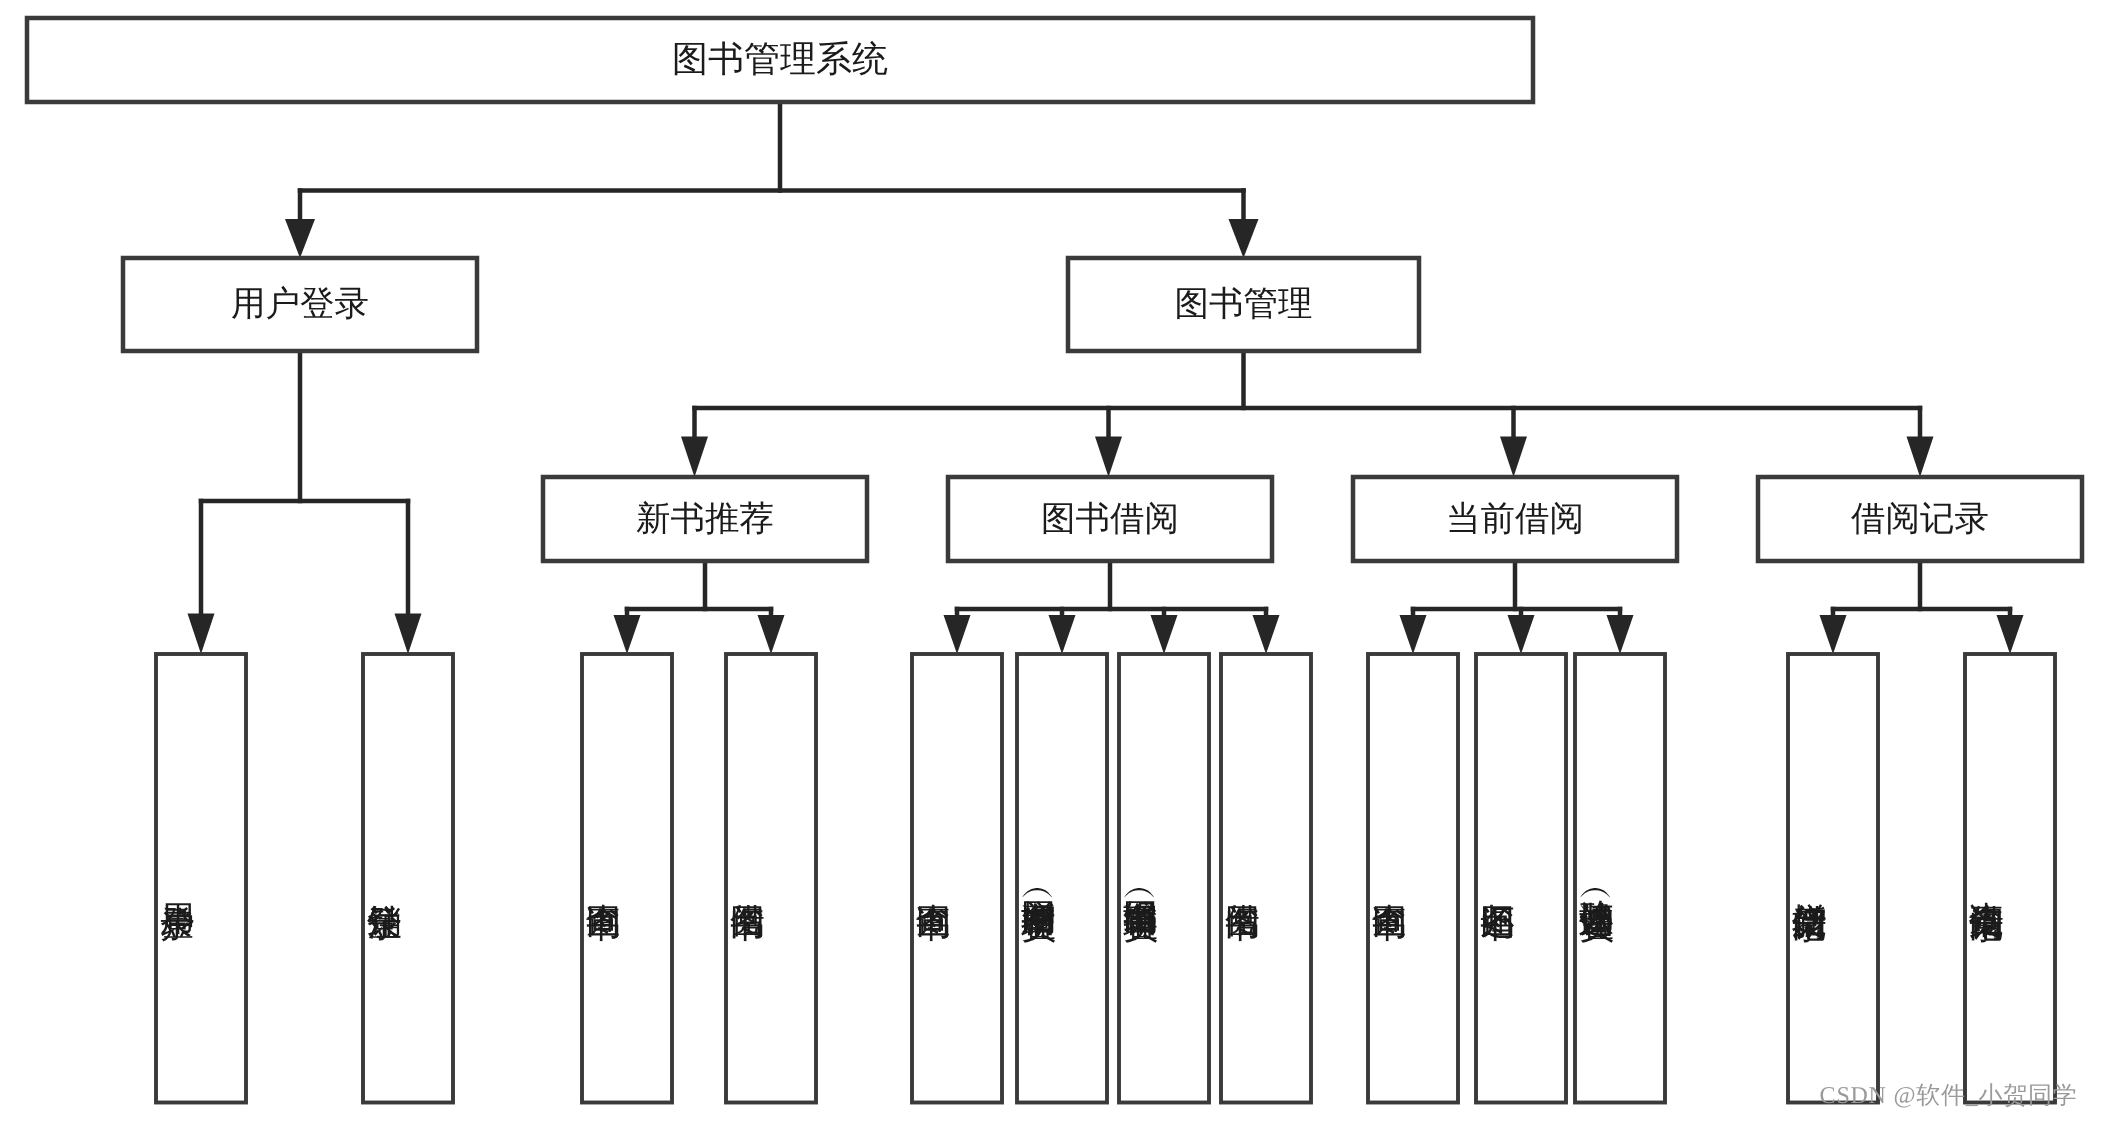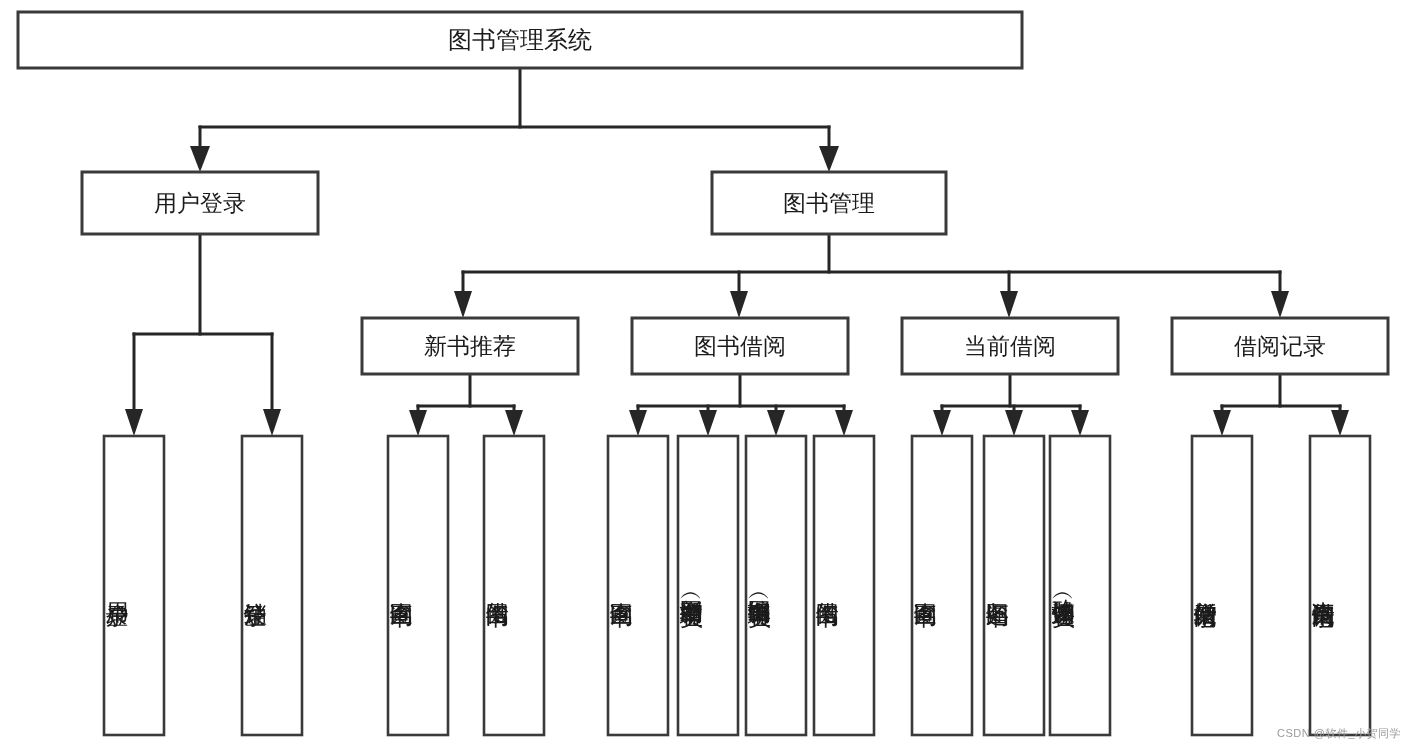--- a/index.html
+++ b/index.html
@@ -70,24 +70,24 @@
     color: #1b1b1b;
     text-align: center;
     writing-mode: vertical-rl;
     text-orientation: upright;
     white-space: nowrap;
     letter-spacing: 1px;
     pointer-events: none;
   }
   .watermark {
     position: absolute;
-    right: 4px;
+    right: 20px;
     bottom: 6px;
-    font-family: Liberation Sans, sans-serif;
-    font-size: 11px;
+    font-family: Liberation Serif, serif;
+    font-size: 16px;
     color: #9a9a9a;
     letter-spacing: 0.5px;
     white-space: nowrap;
   }
 </style>
 </head>
 <body>
 
 <div id="diagram-root">
 

